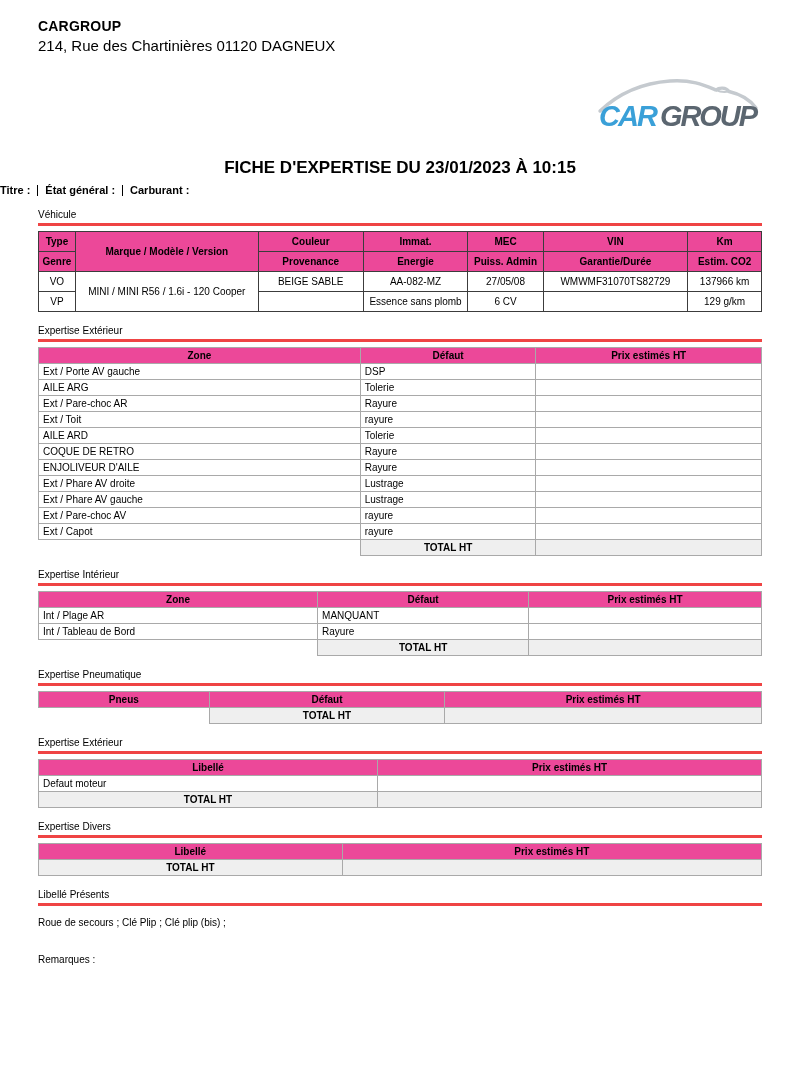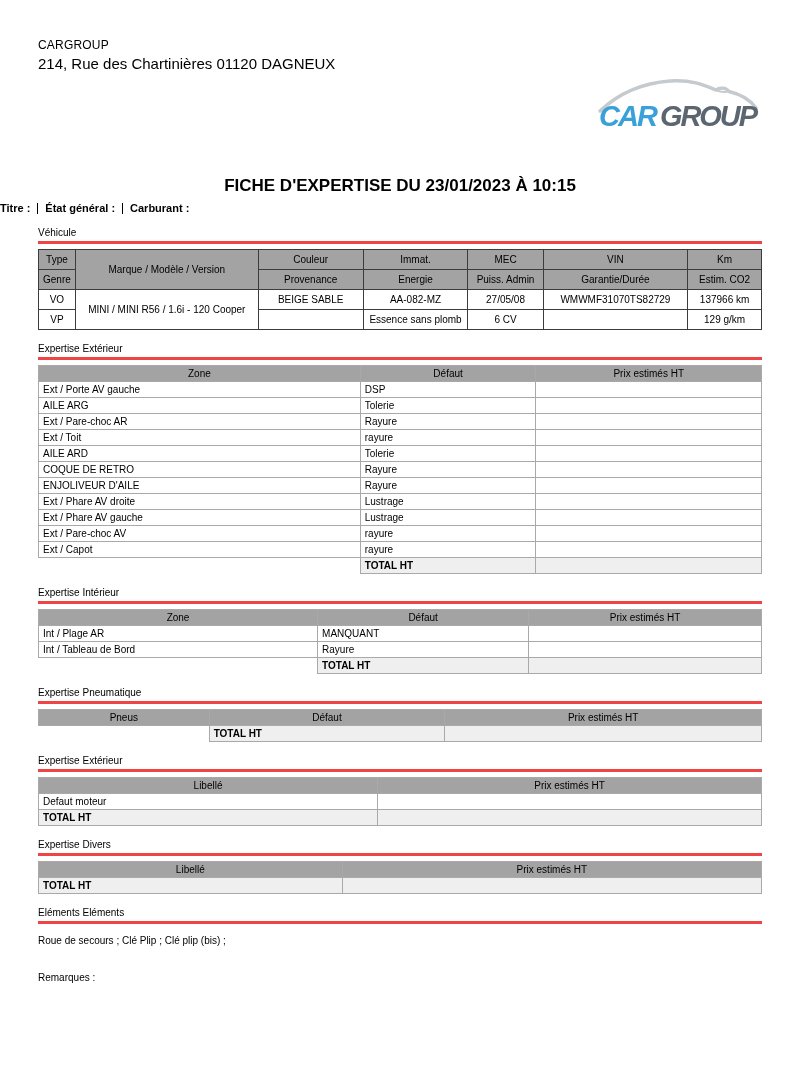--- a/index.html
+++ b/index.html
@@ -1,39 +1,39 @@
 <!DOCTYPE html>
 <html><head>
 <meta charset="utf-8">
 <style>
   * { box-sizing: border-box; }
   body { margin:0; background:#888; font-family:"Liberation Sans", sans-serif; color:#000; }
   .page { width:800px; height:1087px; margin:0 auto; background:#fff; position:relative; overflow:hidden; }
   .content { margin:0 38px; }
 
-  .company { padding-top:38px; font-size:12px; font-weight:normal; letter-spacing:0.2px; }
+  .company { padding-top:18px; font-size:14px; font-weight:bold; letter-spacing:0.2px; }
   .address { font-size:15px; margin-top:3px; }
 
   .logo { position:absolute; top:74px; right:36px; width:172px; height:62px; }
 
   .title { text-align:center; font-size:17px; font-weight:bold; margin-top:104px; }
   .subtitle { text-align:left; font-size:11px; font-weight:bold; margin-top:6px; }
   .vsep { display:inline-block; width:1px; height:11px; background:#000; margin:0 7px; vertical-align:-2px; }
 
   .section { margin-top:13px; }
   .section-head { font-size:10px; padding-bottom:3px; border-bottom:3px solid #ef4444; }
 
   table { width:100%; border-collapse:collapse; table-layout:fixed; margin-top:5px; font-size:10px; }
   th, td { border:1px solid #a9a9a9; padding:0 4px; overflow:hidden; white-space:nowrap; }
-  th { background:#a3a3a3; font-weight:normal; text-align:center; }
+  th { background:#ec4899; font-weight:bold; text-align:center; }
   tr { height:16px; }
   .veh-table tr { height:20px; }
   .veh-table th, .veh-table td { border-color:#3c3c3c; text-align:center; padding:0 2px; }
   td.left { text-align:left; }
-  td.total-cell { background:#efefef; font-weight:bold; text-align:left; }
+  td.total-cell { background:#efefef; font-weight:bold; text-align:center; }
   td.total-price { background:#efefef; }
   td.nocell { border:none; background:#fff; }
 
   .elements-text { font-size:10px; margin-top:11px; }
   .remarques { font-size:10px; margin-top:26px; }
 </style>
 </head>
 <body>
 
 <div class="page">
@@ -281,19 +281,19 @@
         </tr>
         <tr>
           <td class="total-cell">TOTAL HT</td>
           <td class="total-price"></td>
         </tr>
       </tbody>
         </table>
     </div>
 
     <div class="section">
-      <div class="section-head">Eléments Eléments</div>
+      <div class="section-head">Libellé Présents</div>
       <div class="elements-text">Roue de secours ; Clé Plip ; Clé plip (bis) ;</div>
       <div class="remarques">Remarques :</div>
     </div>
 
   </div>
 </div>
 
 </body></html>

